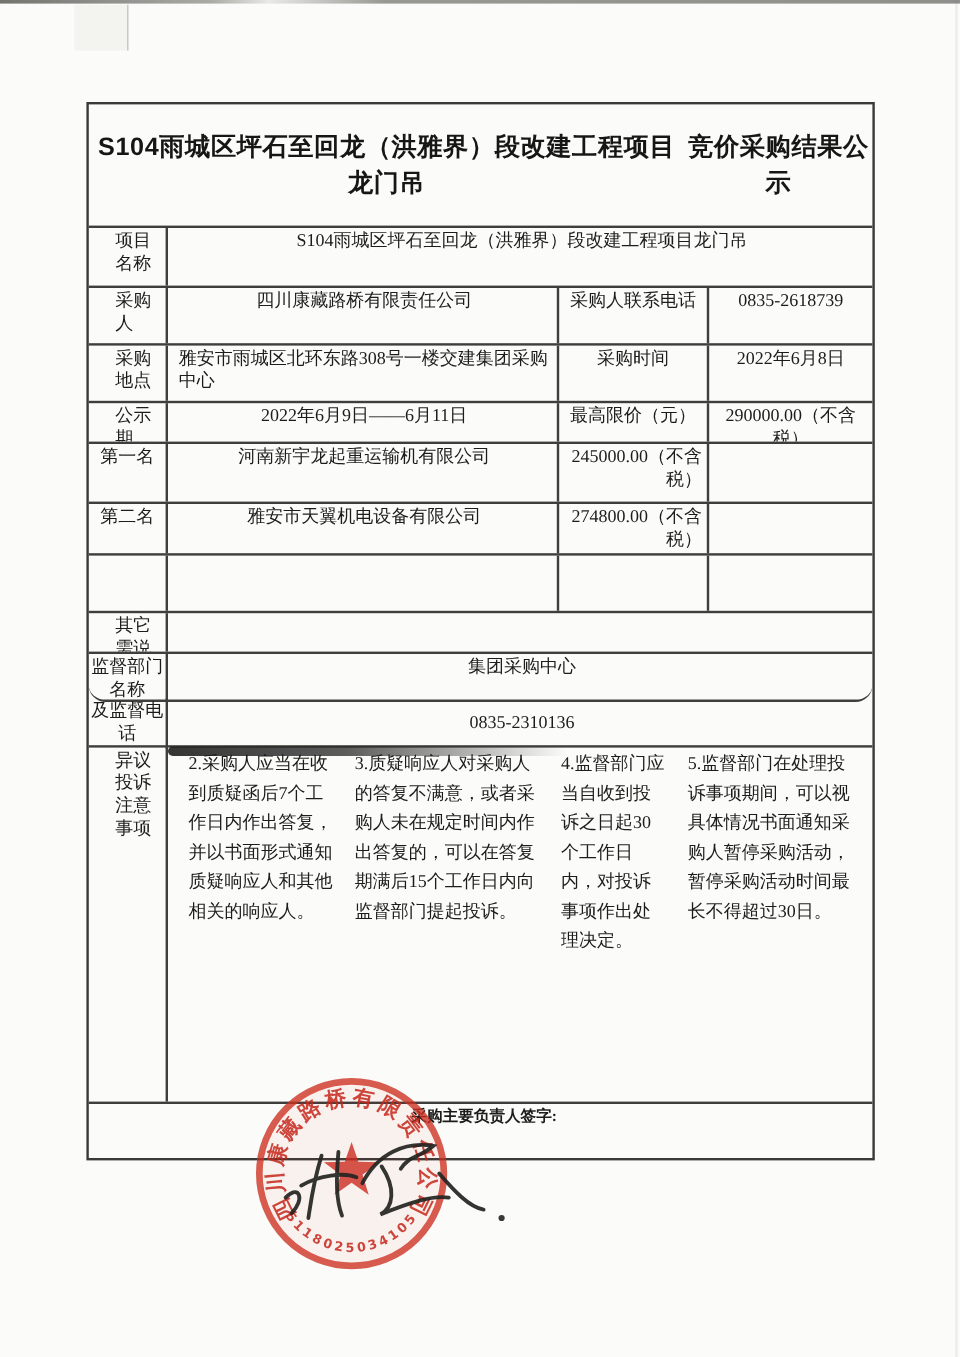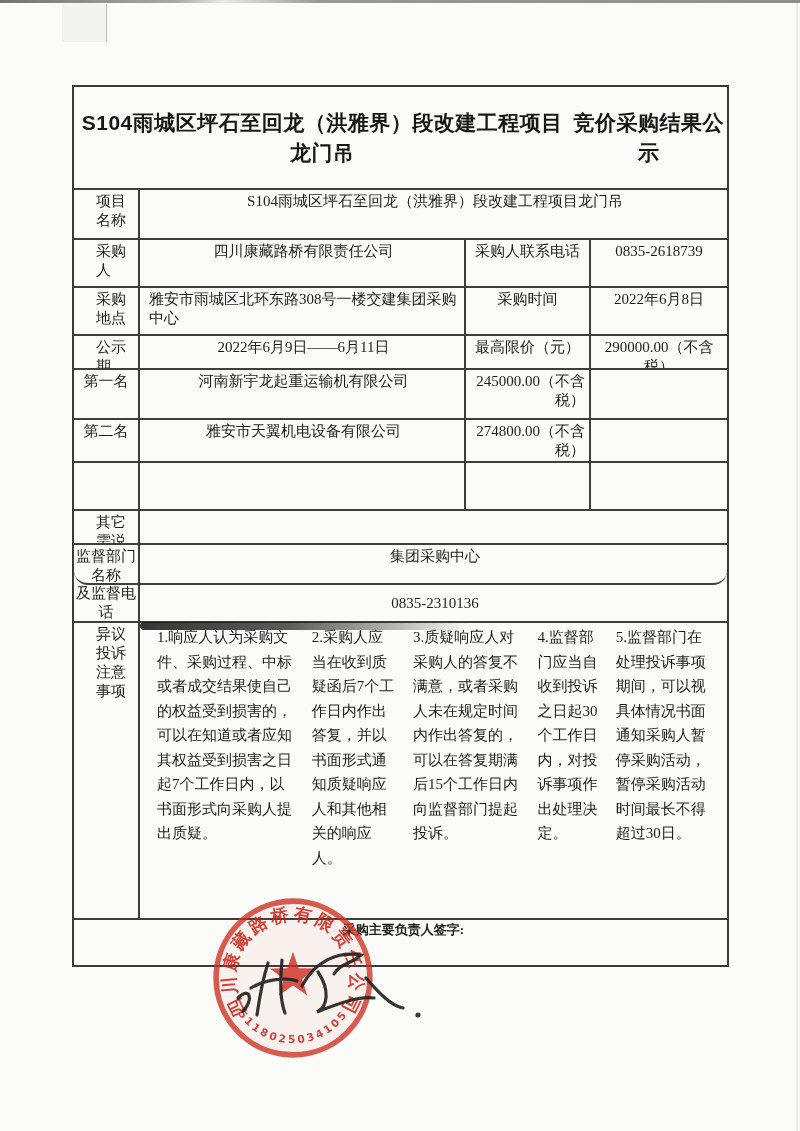--- a/index.html
+++ b/index.html
@@ -128,21 +128,20 @@
   </div>
 
   <div class="row h-phone">
     <div class="cell lab center">及监督电话</div>
     <div class="cell merged center">0835-2310136</div>
   </div>
 
   <div class="row h-objection">
     <div class="cell lab">异议投诉注意事项</div>
     <div class="cell merged objection-content">
-      <p>1.响应人认为采购文件、采购过程、中标或者成交结果使自己的权益受到损害的，可以在知道或者应知其权益受到损害之日起7个工作日内，以书面形式向采购人提出质疑。</p>
       <p>2.采购人应当在收到质疑函后7个工作日内作出答复，并以书面形式通知质疑响应人和其他相关的响应人。</p>
       <p>3.质疑响应人对采购人的答复不满意，或者采购人未在规定时间内作出答复的，可以在答复期满后15个工作日内向监督部门提起投诉。</p>
       <p>4.监督部门应当自收到投诉之日起30个工作日内，对投诉事项作出处理决定。</p>
       <p>5.监督部门在处理投诉事项期间，可以视具体情况书面通知采购人暂停采购活动，暂停采购活动时间最长不得超过30日。</p>
     </div>
   </div>
 
   <div class="row h-sign">
     <div class="cell sign-cell">
       <span>采购主要负责人签字:</span>

